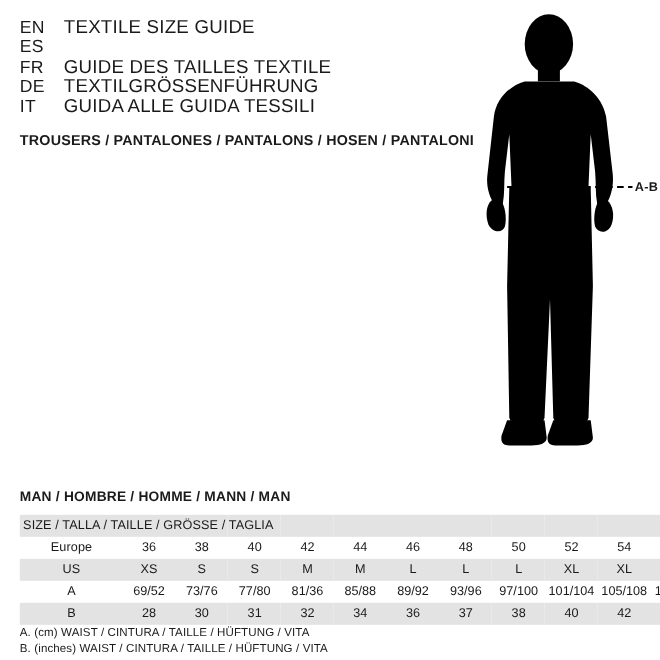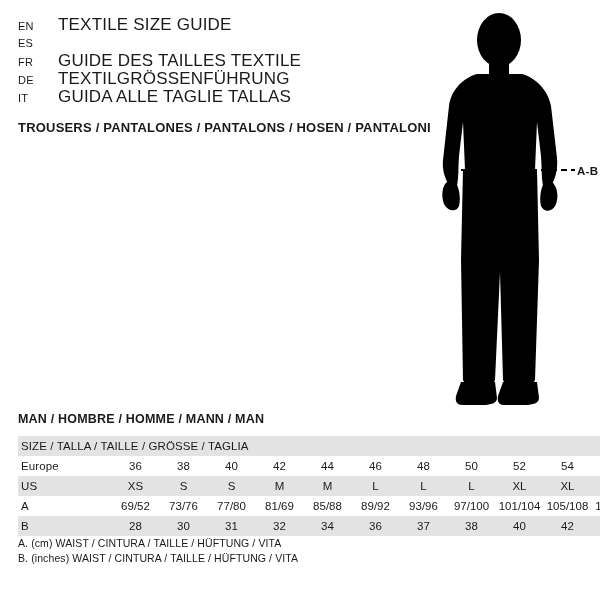--- a/index.html
+++ b/index.html
@@ -29,21 +29,21 @@
     margin: 0;
   }
   .lang-row {
     display: flex;
     align-items: baseline;
     line-height: 18px;
     height: 18px;
   }
   .lang-code {
     width: 40px;
-    font-size: 11px;
+    font-size: 16px;
     letter-spacing: 0.2px;
   }
   .lang-title {
     font-size: 17px;
     letter-spacing: 0.2px;
   }
 
   .section-title {
     margin-top: 14px;
     font-size: 13px;
@@ -70,40 +70,41 @@
     top: 155px;
     font-size: 11.5px;
     font-weight: bold;
     letter-spacing: 0.3px;
   }
 
   
   .table-block {
     position: absolute;
     left: 18px;
-    top: 412px;
+    top: 444px;
     width: 564px;
   }
   .table-heading {
     font-size: 12.5px;
     font-weight: bold;
     letter-spacing: 0.2px;
     margin-bottom: 10px;
   }
   table.size-table {
     border-collapse: collapse;
     width: 564px;
     font-size: 11.5px;
     table-layout: fixed;
   }
   table.size-table td {
     padding: 2px 2px 2px 3px;
     height: 16px;
     vertical-align: middle;
     white-space: nowrap;
+    text-align: center;
   }
   table.size-table tr.shaded {
     background: #e3e3e3;
   }
   table.size-table td.rowhead {
     width: 88px;
     letter-spacing: 0.1px;
   }
   table.size-table td.val {
     width: 43px;
@@ -131,21 +132,21 @@
     <div class="lang-row">
       <span class="lang-code">FR</span>
       <span class="lang-title">GUIDE DES TAILLES TEXTILE</span>
     </div>
     <div class="lang-row">
       <span class="lang-code">DE</span>
       <span class="lang-title">TEXTILGRÖSSENFÜHRUNG</span>
     </div>
     <div class="lang-row">
       <span class="lang-code">IT</span>
-      <span class="lang-title">GUIDA ALLE TAGLIE TALLAS</span>
+      <span class="lang-title">GUIDA ALLE GUIDA TESSILI</span>
     </div>
   </div>
 
   <div class="section-title">TROUSERS / PANTALONES / PANTALONS / HOSEN / PANTALONI</div>
 
   <div class="figure-wrap">
     <svg class="figure-svg" width="195" height="400" viewBox="0 0 195 400">
 
       <ellipse cx="82" cy="30" rx="22" ry="27" fill="#000000"></ellipse>
 
@@ -244,21 +245,21 @@
           <td class="val">L</td>
           <td class="val">XL</td>
           <td class="val">XL</td>
           <td class="val">XXL</td>
         </tr>
         <tr>
           <td class="rowhead">A</td>
           <td class="val">69/52</td>
           <td class="val">73/76</td>
           <td class="val">77/80</td>
-          <td class="val">81/69</td>
+          <td class="val">81/36</td>
           <td class="val">85/88</td>
           <td class="val">89/92</td>
           <td class="val">93/96</td>
           <td class="val">97/100</td>
           <td class="val">101/104</td>
           <td class="val">105/108</td>
           <td class="val">109/112</td>
         </tr>
         <tr class="shaded">
           <td class="rowhead">B</td>

